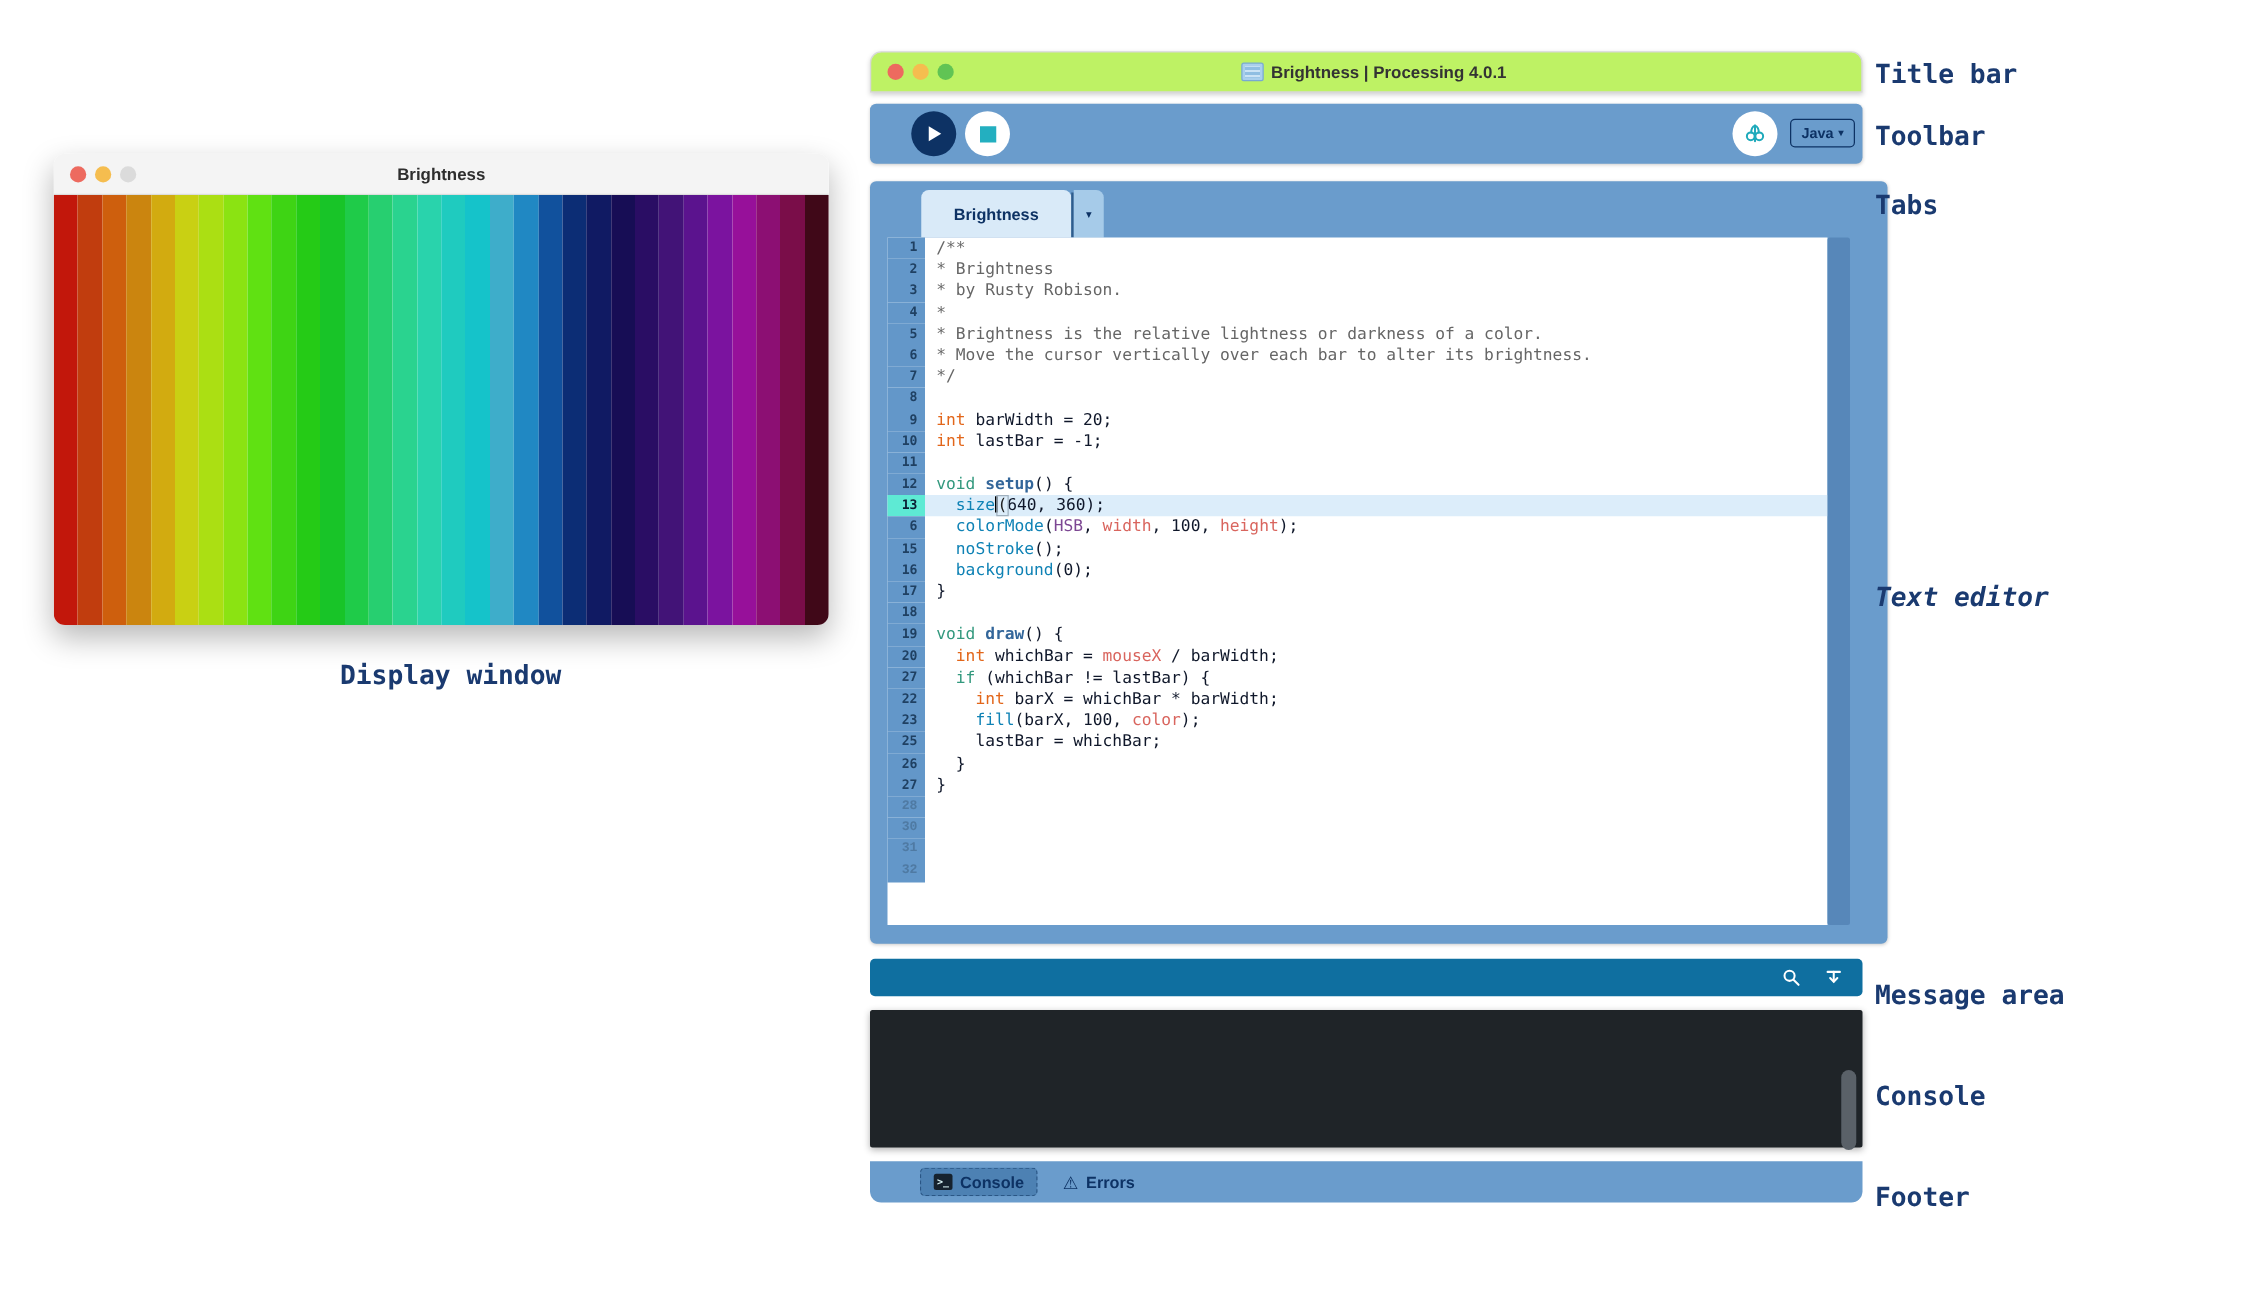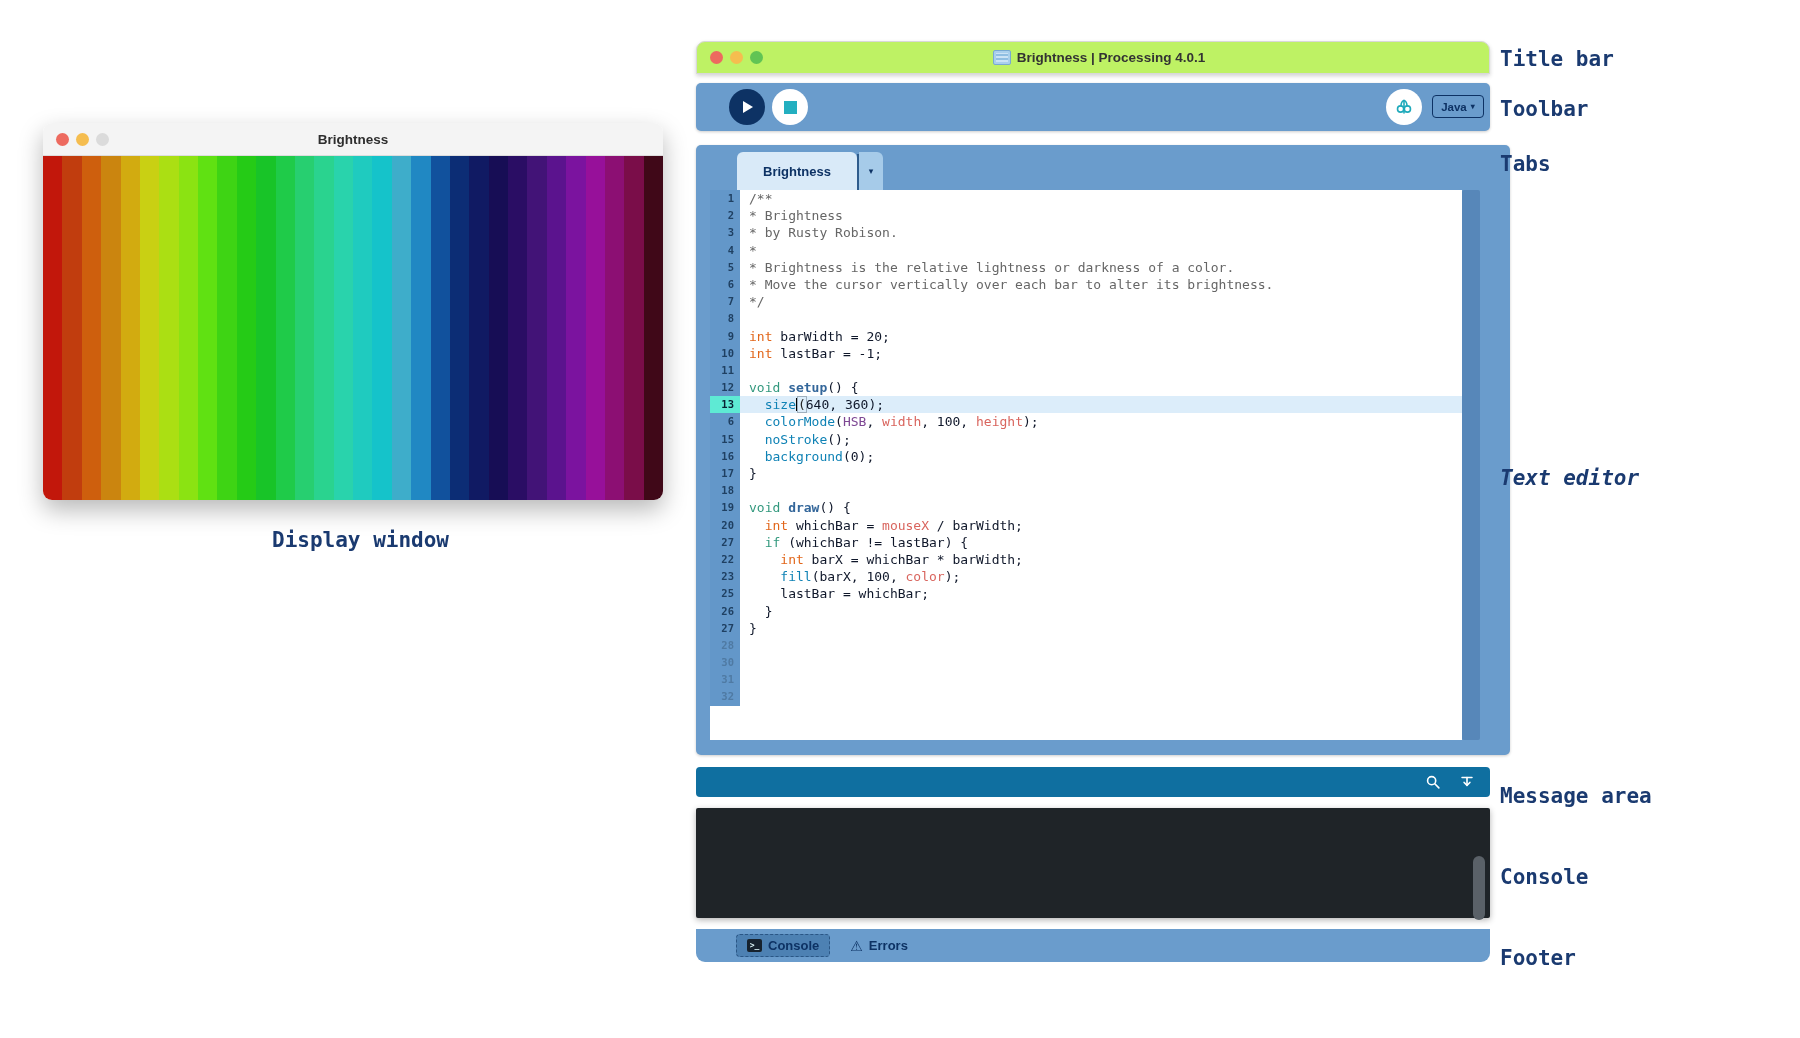--- a/index.html
+++ b/index.html
@@ -58,21 +58,21 @@
       justify-content:center;font-size:13px;font-weight:700;color:#0D3264;}
   #tab-sep{position:absolute;left:161px;top:9px;width:2px;height:36px;background:#2F5C8C;}
   #tab-arrow{position:absolute;left:163px;top:7px;width:24px;height:38px;
       background:#A6CBE9;border-radius:0 6px 0 0;display:flex;align-items:center;
       justify-content:center;font-size:9px;color:#0D3264;}
   #editor{position:absolute;left:14px;top:45px;width:752px;height:550px;background:#fff;
       font-family:"DejaVu Sans Mono",monospace;}
   .ed-row{display:flex;height:17.19px;}
   .ln{width:30px;background:#6397C9;color:#1F4062;font-size:10.5px;font-weight:700;
       text-align:right;padding-right:6px;box-sizing:border-box;line-height:17.19px;flex:none;}
-  .ln.faded{color:#4F7AA3;}
+  .ln.faded{color:#4F7AA3;font-family:Liberation Mono, monospace;}
   .ln.sel{background:#5eead4;color:#0A1F33;}
   .code-line{flex:1;font-size:13px;line-height:17.19px;white-space:pre;padding-left:9px;color:#222;}
   .code-line.cur{background:#DCEDFA;}
   .tok-comment{color:#666666;} .tok-type{color:#E2661A;} .tok-keyword{color:#33997E;}
   .tok-decl{color:#33669A;font-weight:700;} .tok-call{color:#0F82B5;}
   .tok-const{color:#7D4793;} .tok-sys{color:#D9655E;} .tok-plain{color:#0f172a;}
   .tok-paren{color:#222;outline:1px solid #9FB0BE;}
   .caret{display:inline-block;width:2px;height:13px;background:#000;vertical-align:-2px;}
   #ed-scrollbar{position:absolute;left:766px;top:45px;width:18px;height:550px;
       background:#5787B9;border-radius:2px;}

